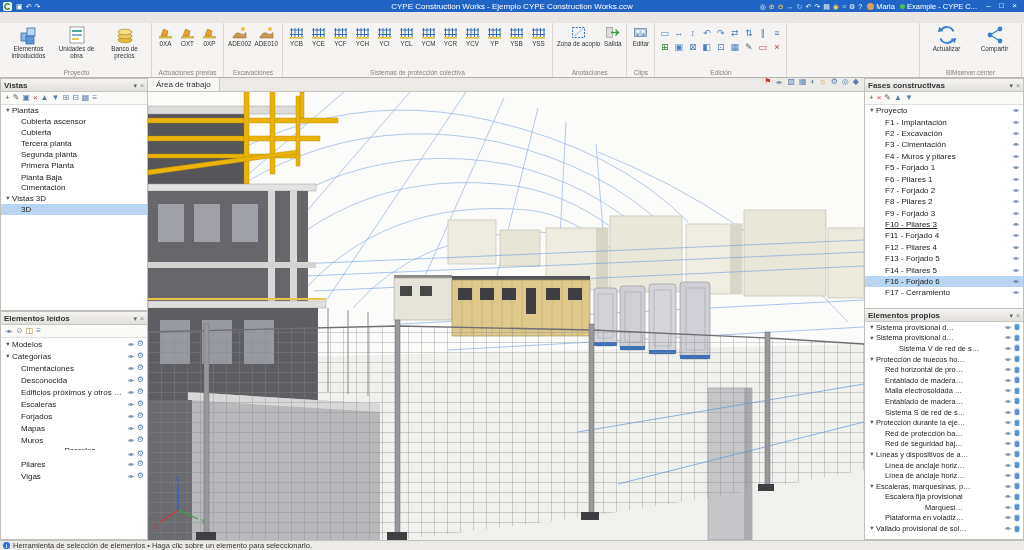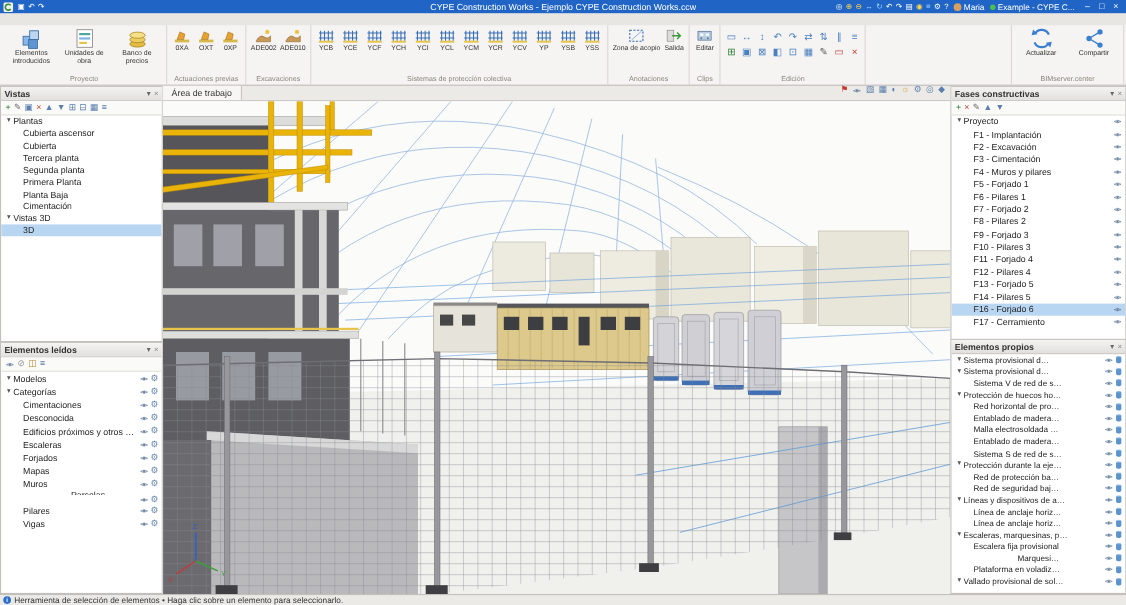--- a/index.html
+++ b/index.html
@@ -1172,21 +1172,21 @@
           <span class="tlabel">F9 - Forjado 3</span>
           <span class="ricons">
             <span class="ic">
               <svg width="8" height="5" viewBox="0 0 12 8">
                 <path d="M1 4Q6 .3 11 4Q6 7.7 1 4Z" fill="none" stroke="#647e9c" stroke-width="1"></path>
                 <circle cx="6" cy="4" r="1.6" fill="#647e9c"></circle>
               </svg>
             </span>
           </span>
         </div>
-        <div class="trow" style="padding-left: 12px;">
+        <div class="trow" style="padding-left: 12px; text-decoration: underline;">
           <span class="caret"></span>
           <span class="tlabel">F10 - Pilares 3</span>
           <span class="ricons">
             <span class="ic">
               <svg width="8" height="5" viewBox="0 0 12 8">
                 <path d="M1 4Q6 .3 11 4Q6 7.7 1 4Z" fill="none" stroke="#647e9c" stroke-width="1"></path>
                 <circle cx="6" cy="4" r="1.6" fill="#647e9c"></circle>
               </svg>
             </span>
           </span>
@@ -1308,21 +1308,21 @@
               </svg>
             </span>
             <span class="ic">
               <svg width="6" height="8" viewBox="0 0 9 11">
                 <ellipse cx="4.5" cy="2" rx="3.6" ry="1.7" fill="#8db8e8"></ellipse>
                 <path d="M.9 2v6.6c0 .9 1.6 1.7 3.6 1.7s3.6-.8 3.6-1.7V2" fill="#5b94cc"></path>
               </svg>
             </span>
           </span>
         </div>
-        <div class="trow" style="padding-left: 12px;">
+        <div class="trow" style="padding-left: 26px;">
           <span class="caret"></span>
           <span class="tlabel">Sistema V de red de s…</span>
           <span class="ricons">
             <span class="ic">
               <svg width="8" height="5" viewBox="0 0 12 8">
                 <path d="M1 4Q6 .3 11 4Q6 7.7 1 4Z" fill="none" stroke="#647e9c" stroke-width="1"></path>
                 <circle cx="6" cy="4" r="1.6" fill="#647e9c"></circle>
               </svg>
             </span>
             <span class="ic">

